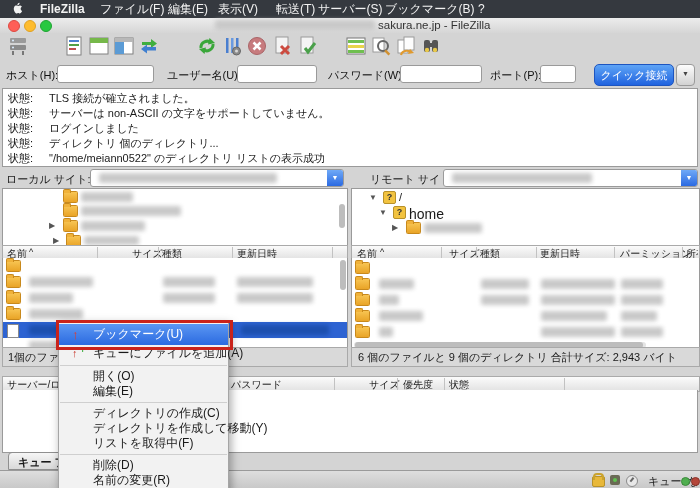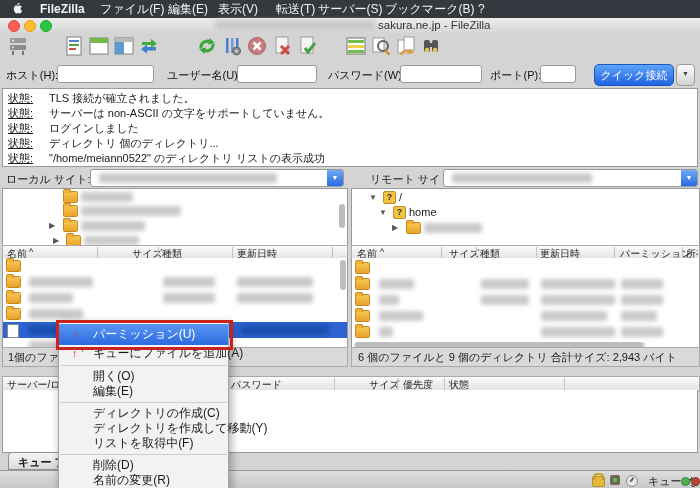--- a/index.html
+++ b/index.html
@@ -20,21 +20,21 @@
   .ticon{position:absolute;top:2px;width:22px;height:22px;}
   
   .quickbar{left:0;top:60px;width:700px;height:28px;background:#d4d4d4;}
   .qlabel{top:8px;font-size:11px;color:#111;}
   .qinput{height:16px;background:#fff;border:1px solid #9a9a9a;border-radius:3px;top:5px;}
   .qbtn{left:594px;top:4px;width:78px;height:20px;border-radius:5px;background:linear-gradient(#5ea4f6,#2063df);color:#fff;font-size:11px;text-align:center;line-height:20px;border:1px solid #1d55c0;}
   .qdd{left:676px;top:4px;width:17px;height:20px;border-radius:4px;background:linear-gradient(#fdfdfd,#d2d2d2);border:1px solid #9a9a9a;text-align:center;line-height:18px;font-size:7px;color:#444;}
   
   .logarea{left:2px;top:88px;width:694px;height:77px;background:#fff;border:1px solid #9a9a9a;}
   .logline{position:absolute;left:0;width:100%;height:15px;line-height:15px;font-size:11px;}
-  .logline .lab{position:absolute;left:5px;text-decoration:underline;}
+  .logline .lab{position:absolute;left:5px;}
   .logline .msg{position:absolute;left:46px;white-space:nowrap;}
   
   .sitebar{top:167px;height:21px;background:#d4d4d4;}
   .combo{top:2px;height:16px;background:#fff;border:1px solid #9a9a9a;border-radius:3px;position:absolute;}
   .combo .dd{position:absolute;right:0;top:0;width:16px;height:16px;background:linear-gradient(#6fa9f7,#2b6ae2);border-radius:0 2px 2px 0;color:#fff;font-size:7px;text-align:center;line-height:16px;}
   
   .tree{top:188px;height:57px;background:#fff;border:1px solid #9a9a9a;}
   .arrow{font-size:8px;color:#555;}
   
   .folder{width:13px;height:10px;background:linear-gradient(#f8c553,#e9a427);border:1px solid #c8891c;border-radius:1.5px;position:absolute;}
@@ -240,21 +240,21 @@
     <span class="abs blur" style="left:81px;top:47px;width:55px;height:9px;"></span>
     <span class="abs scrollthumb" style="left:336px;top:15px;width:6px;height:24px;"></span>
   </div>
 
   <div class="abs tree" style="left:351px;width:347px;">
     <span class="abs arrow" style="left:17px;top:4px;">▼</span>
     <span class="qfolder" style="left:31px;top:2px;">?</span>
     <span class="abs" style="left:47px;top:2px;font-size:11px;">/</span>
     <span class="abs arrow" style="left:27px;top:19px;">▼</span>
     <span class="qfolder" style="left:41px;top:17px;">?</span>
-    <span class="abs" style="left:57px;top:17px;font-size:11px;">home</span>
+    <span class="abs" style="left:57px;top:17px;font-size:14px;">home</span>
     <span class="abs arrow" style="left:40px;top:34px;">▶</span>
     <span class="folder" style="left:54px;top:33px;"></span>
     <span class="abs blur" style="left:72px;top:34px;width:58px;height:10px;"></span>
   </div>
 
   <div class="abs hdr" style="left:2px;width:344px;">
     <span style="left:4px;">名前</span>
     <span style="left:26px;font-size:9px;">^</span>
     <span style="left:129px;">サイズ</span>
     <span style="left:159px;">種類</span>
@@ -377,21 +377,21 @@
       </span>
     <span class="abs" style="left:626px;top:4px;width:10px;height:10px;border:1px solid #8a8a8a;border-radius:50%;background:#e8e8e8;">
         <span class="abs" style="left:4px;top:1px;width:1.5px;height:5px;background:#666;transform:rotate(40deg);"></span>
       </span>
     <span class="abs" style="left:648px;top:3px;">キュー: なし</span>
     <span class="abs led" style="left:681px;background:#4fae4f;border:1px solid #3a8a3a;"></span>
     <span class="abs led" style="left:691px;background:#b4463a;border:1px solid #8a332a;"></span>
   </div>
 
   <div class="abs ctxmenu">
-    <div class="mi h21 hl"><span class="mic" style="color:#e23b2e;font-size:13px;">↑</span><span>パーミッション(U)</span></div>
+    <div class="mi h21 hl"><span class="mic" style="color:#e23b2e;font-size:13px;">↑</span><span>ブックマーク(U)</span></div>
     <div class="mi h17"><span class="mic" style="color:#c8362a;font-size:11px;">↑</span><span class="mic" style="left:21px;color:#3fae3f;font-size:9px;top:-3px;">+</span><span>キューにファイルを追加(A)</span></div>
     <div class="msep"></div>
     <div class="mi"><span>開く(O)</span></div>
     <div class="mi"><span>編集(E)</span></div>
     <div class="msep"></div>
     <div class="mi"><span>ディレクトリの作成(C)</span></div>
     <div class="mi"><span>ディレクトリを作成して移動(Y)</span></div>
     <div class="mi"><span>リストを取得中(F)</span></div>
     <div class="msep"></div>
     <div class="mi"><span>削除(D)</span></div>

